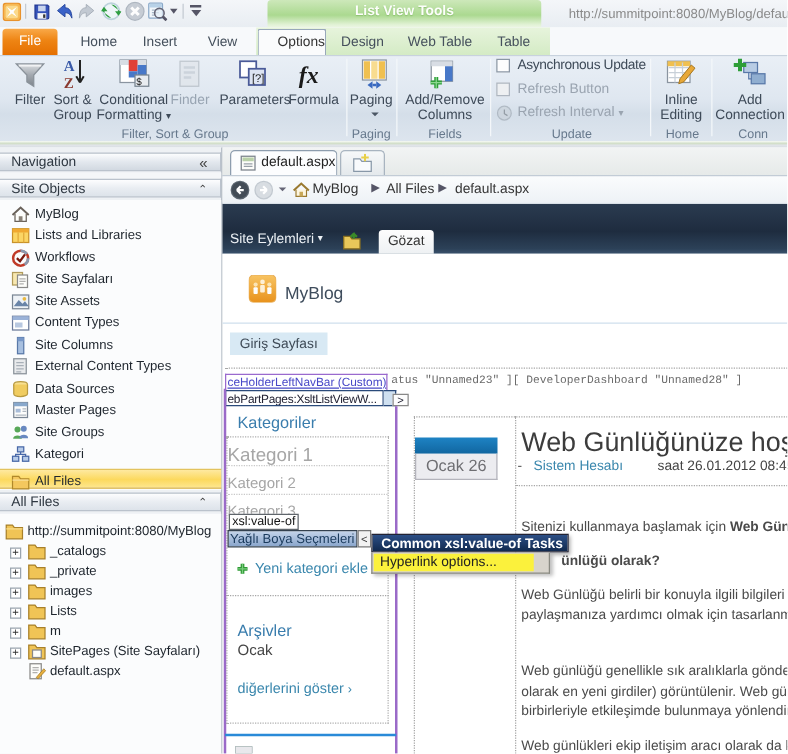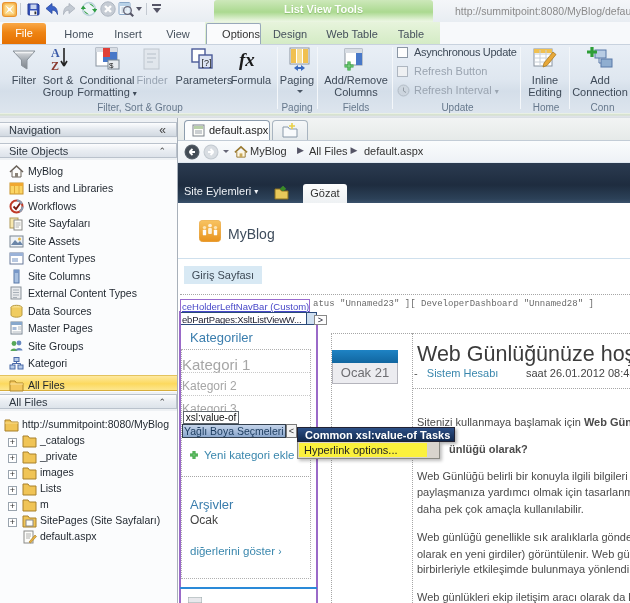--- a/index.html
+++ b/index.html
@@ -478,27 +478,26 @@
 
 <div class="abs" style="left:180px;top:587px;width:137px;height:2px;background:#2a8ad8"></div>
 <svg class="abs" style="left:188px;top:597px" width="14" height="6">
       <rect x="0" y="0" width="14" height="6" fill="#e8e8ec" stroke="#9aa"></rect>
     </svg>
 
 <div class="dotline" style="left:331px;top:333px;width:299px"></div>
 <div class="dotvline" style="left:331px;top:333px;height:270px"></div>
 <div class="dotvline" style="left:412px;top:333px;height:270px"></div>
 <div class="abs" style="left:332px;top:350px;width:66px;height:13px;background:linear-gradient(180deg,#1e83c4,#1166a0)"></div>
-<div class="abs" style="left:332px;top:363px;width:66px;height:21px;background:#ececf0;border:1px solid #b4b4bc;border-top:none;font-size:13px;color:#6e6e72;text-align:center;line-height:20px">Ocak 21</div>
+<div class="abs" style="left:332px;top:363px;width:66px;height:21px;background:#ececf0;border:1px solid #b4b4bc;border-top:none;font-size:13px;color:#6e6e72;text-align:center;line-height:20px">Ocak 26</div>
 <div class="abs" style="left:417px;top:342px;font-size:21.5px;color:#3c3c3c;white-space:nowrap">Web Günlüğünüze hoş ge</div>
 <div class="abs" style="left:414px;top:367px;font-size:11px;color:#555;white-space:nowrap">-&nbsp;&nbsp;&nbsp;<span class="bluelink">Sistem Hesabı</span></div>
 <div class="abs" style="left:526px;top:367px;font-size:11px;color:#444;white-space:nowrap">saat 26.01.2012 08:45</div>
 <div class="dotline" style="left:412px;top:388px;width:218px"></div>
 <div class="pline" style="top:416px">Sitenizi kullanmaya başlamak için <b>Web Günlüğü araçları</b></div>
 <div class="pline" style="top:443px;left:449px;font-weight:bold">ünlüğü olarak?</div>
 <div class="pline" style="top:470px">Web Günlüğü belirli bir konuyla ilgili bilgileri hızla</div>
 <div class="pline" style="top:486px">paylaşmanıza yardımcı olmak için tasarlanmıştır</div>
-<div class="pline" style="top:503px">daha pek çok amaçla kullanılabilir.</div>
 <div class="pline" style="top:531px">Web günlüğü genellikle sık aralıklarla gönderilen kısa</div>
 <div class="pline" style="top:548px">olarak en yeni girdiler) görüntülenir. Web günlüğü</div>
 <div class="pline" style="top:563px">birbirleriyle etkileşimde bulunmaya yönlendirilir.</div>
 <div class="pline" style="top:591px">Web günlükleri ekip iletişim aracı olarak da kullanıla</div>
 </div>
 
 </body></html>

